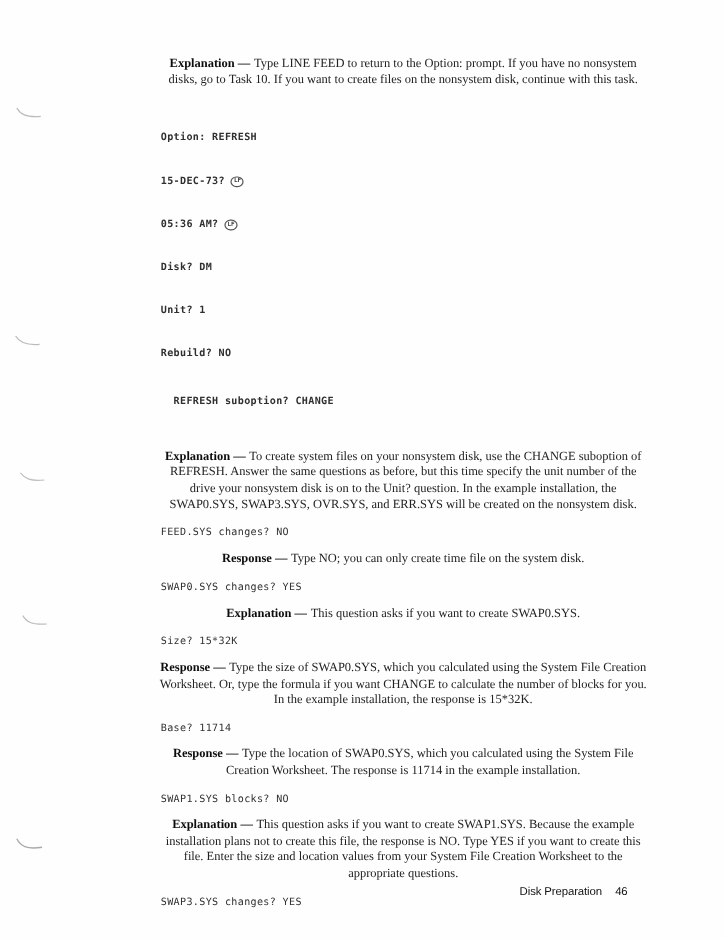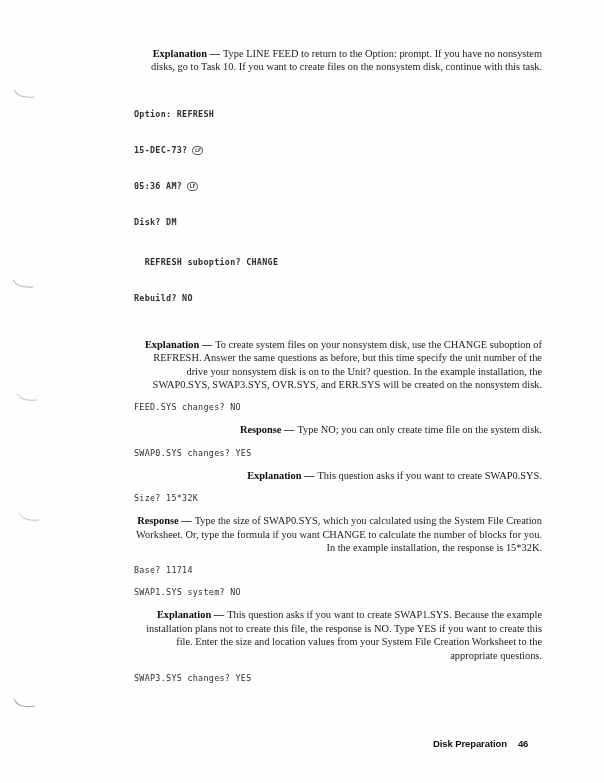--- a/index.html
+++ b/index.html
@@ -16,21 +16,21 @@
     position: absolute;
     left: 130px;
     top: 47px;
     width: 412px;
   }
   .para {
     margin: 0 0 10px 0;
     font-size: 10.4px;
     line-height: 13.4px;
     color: #222;
-    text-align: right;
+    text-align: center;
   }
   .para .lead {
     font-weight: bold;
     color: #0d0d0d;
     margin-right: 3px;
   }
   .codeblock, .codeline {
     margin: 7px 0 10px 4px;
     font-family: "DejaVu Sans Mono", monospace;
     font-size: 8.4px;
@@ -59,21 +59,21 @@
     color: #3a3a3a;
   }
   .footer {
     position: absolute;
     left: 433px;
     top: 738px;
     display: flex;
     align-items: baseline;
     gap: 11px;
     font-family: "Liberation Sans", sans-serif;
-    font-weight: bold;
+    font-weight: normal;
     font-size: 9.5px;
     letter-spacing: -0.1px;
     color: #111;
   }
   .mark {
     position: absolute;
     width: 24px;
     height: 12px;
     opacity: 0.75;
   }
@@ -119,22 +119,23 @@
 
     <p class="para">
       <span class="lead">Explanation —</span><span>Type LINE FEED to return to the Option: prompt. If you have no nonsystem disks, go to Task 10. If you want to create files on the nonsystem disk, continue with this task.</span>
     </p>
 
     <div class="codeblock">
       <div class="cl">Option: REFRESH</div>
       <div class="cl"><span>15-DEC-73?</span><span class="lf-badge">LF</span></div>
       <div class="cl"><span>05:36 AM?</span><span class="lf-badge">LF</span></div>
       <div class="cl">Disk? DM</div>
+      <div class="cl">Unit? 1</div>
+      <div class="cl">Rebuild? NO</div>
       <div class="cl gap-above">  REFRESH suboption? CHANGE</div>
-      <div class="cl">Rebuild? NO</div>
     </div>
 
     <p class="para">
       <span class="lead">Explanation —</span><span>To create system files on your nonsystem disk, use the CHANGE suboption of REFRESH. Answer the same questions as before, but this time specify the unit number of the drive your nonsystem disk is on to the Unit? question. In the example installation, the SWAP0.SYS, SWAP3.SYS, OVR.SYS, and ERR.SYS will be created on the nonsystem disk.</span>
     </p>
 
     <div class="codeline">FEED.SYS changes? NO</div>
 
     <p class="para">
       <span class="lead">Response —</span><span>Type NO; you can only create time file on the system disk.</span>
@@ -148,22 +149,25 @@
 
 
     <div class="codeline">Size? 15*32K</div>
 
     <p class="para">
       <span class="lead">Response —</span><span>Type the size of SWAP0.SYS, which you calculated using the System File Creation Worksheet. Or, type the formula if you want CHANGE to calculate the number of blocks for you. In the example installation, the response is 15*32K.</span>
     </p>
 
     <div class="codeline">Base? 11714</div>
 
+    <p class="para">
+      <span class="lead">Response —</span><span>Type the location of SWAP0.SYS, which you calculated using the System File Creation Worksheet. The response is 11714 in the example installation.</span>
+    </p>
 
-    <div class="codeline">SWAP1.SYS system? NO</div>
+    <div class="codeline">SWAP1.SYS blocks? NO</div>
 
     <p class="para">
       <span class="lead">Explanation —</span><span>This question asks if you want to create SWAP1.SYS. Because the example installation plans not to create this file, the response is NO. Type YES if you want to create this file. Enter the size and location values from your System File Creation Worksheet to the appropriate questions.</span>
     </p>
 
     <div class="codeline">SWAP3.SYS changes? YES</div>
 
   </div>
 
   <div class="footer">

